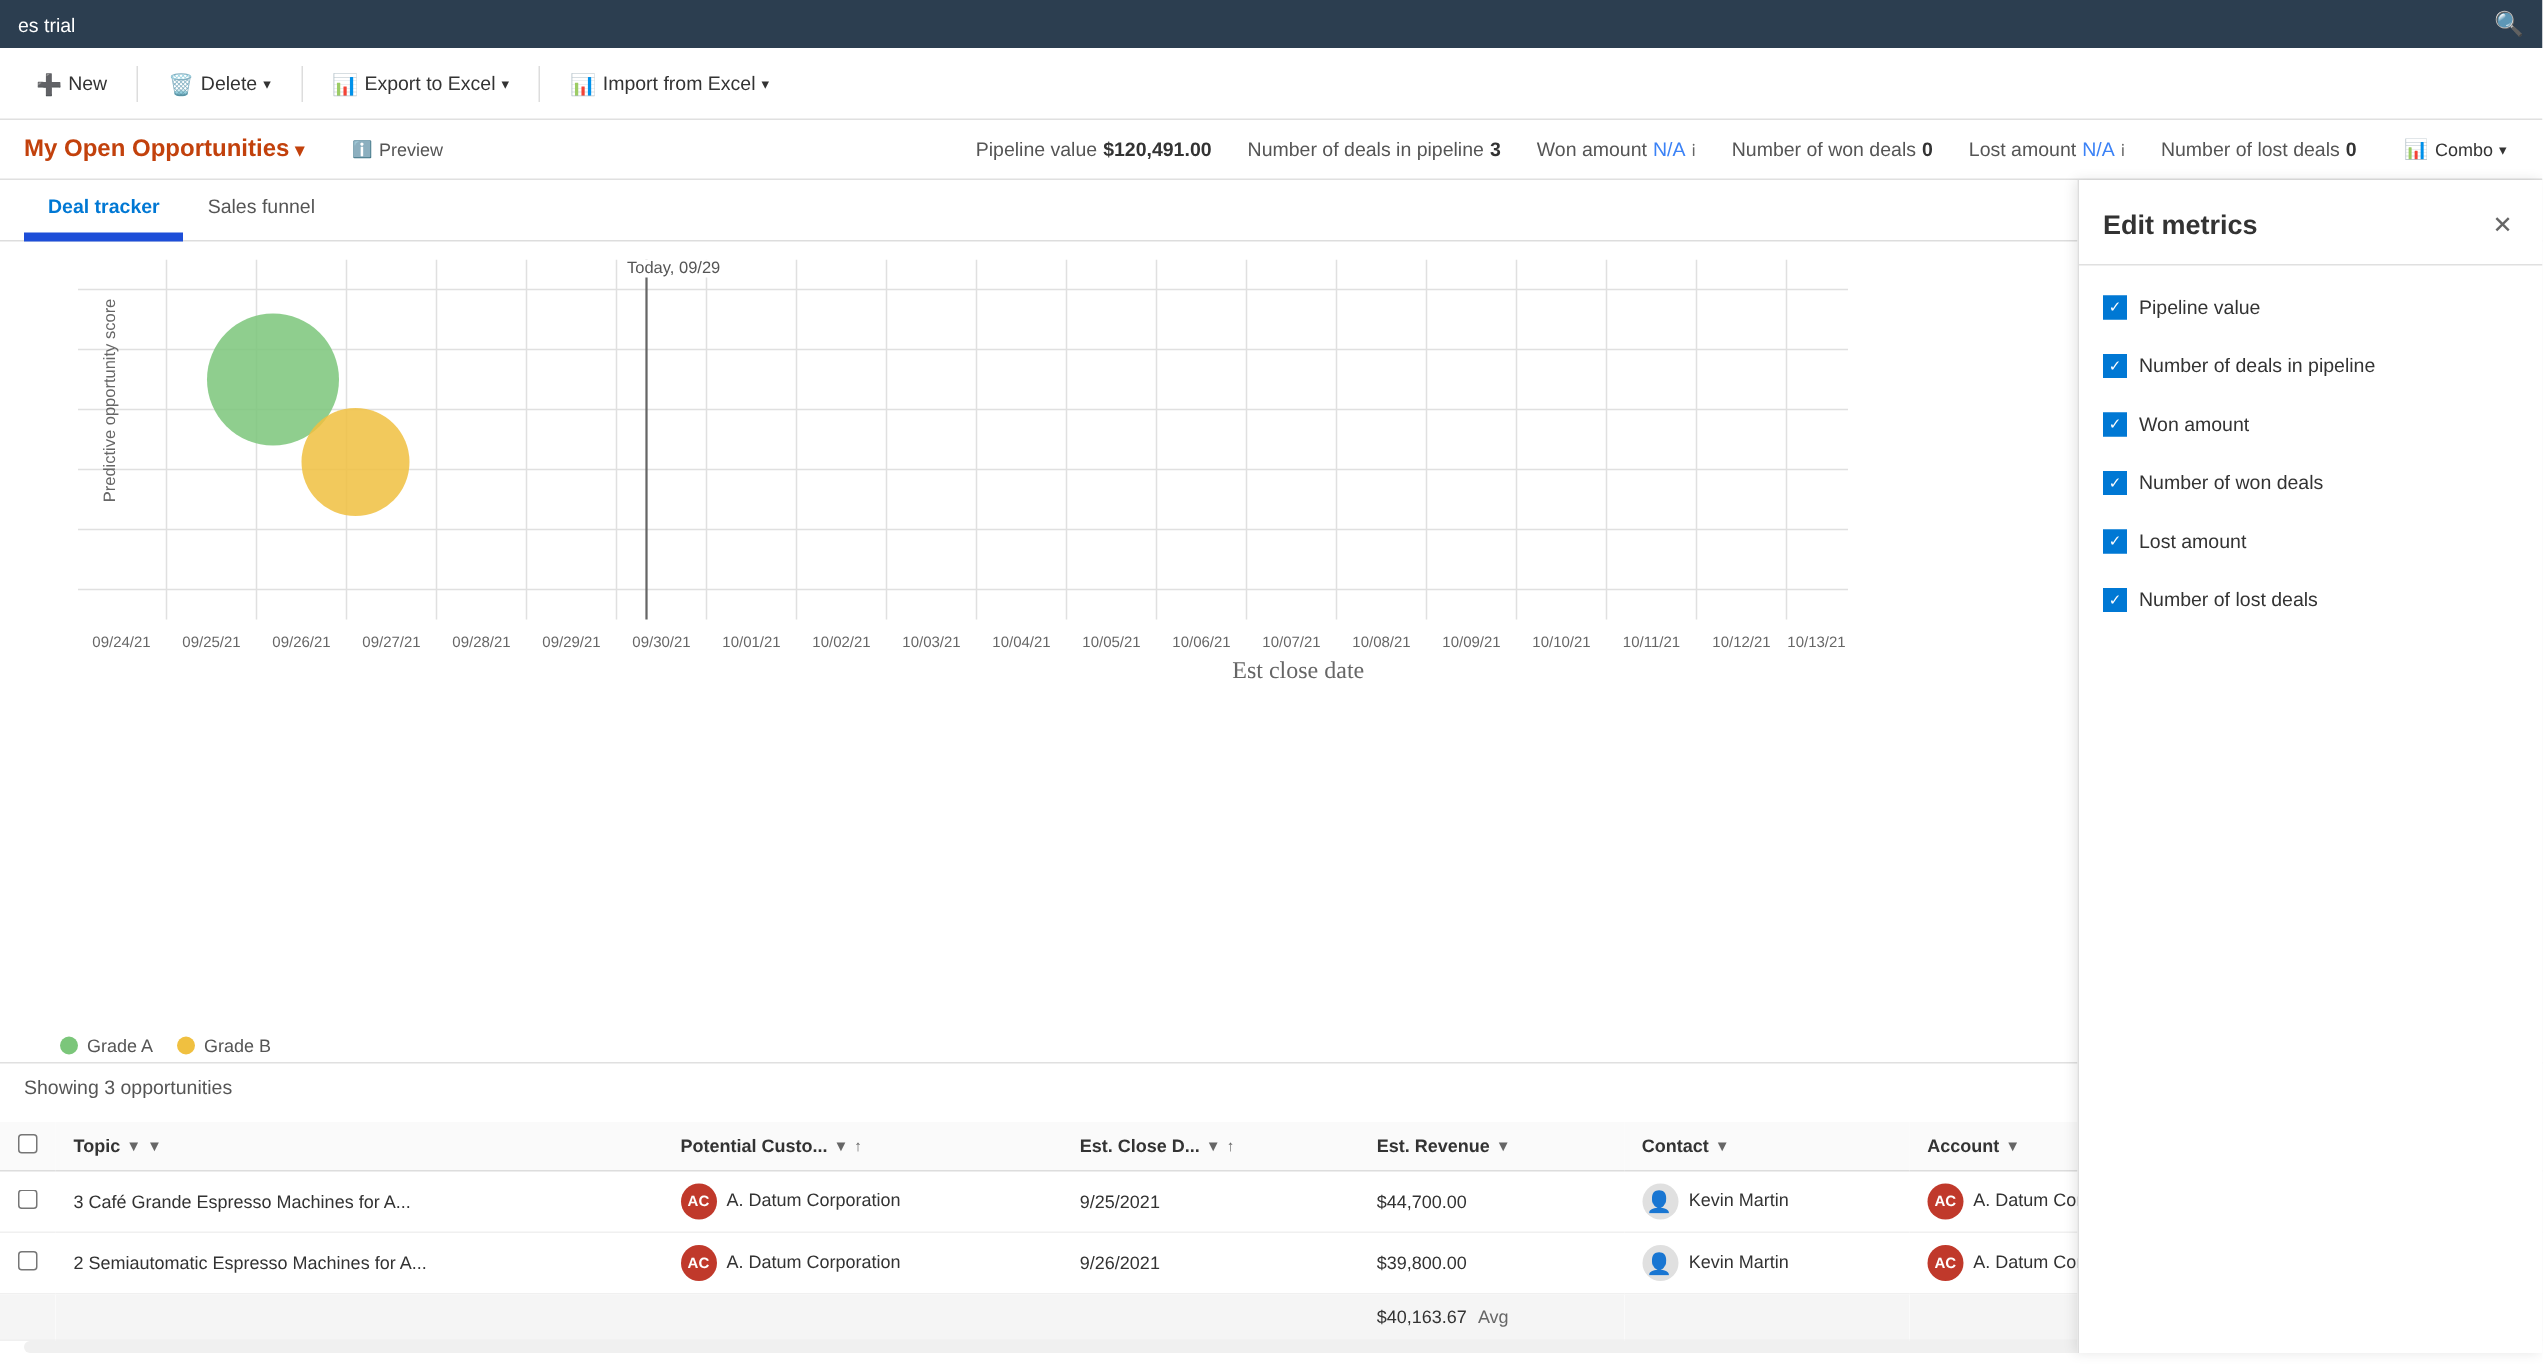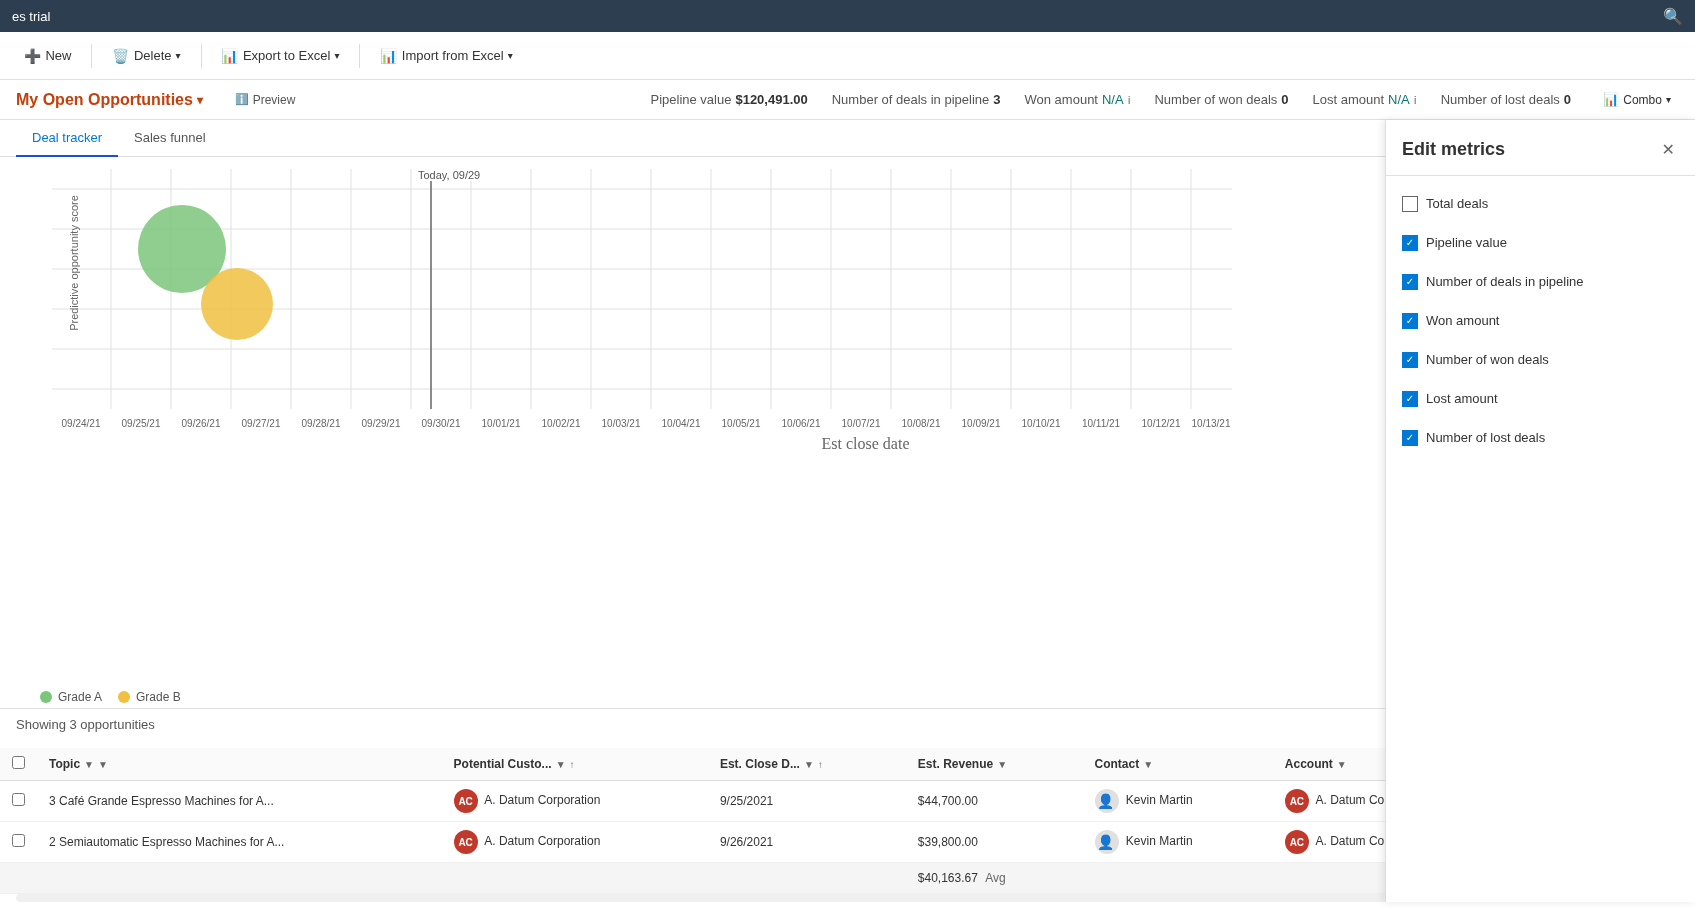--- a/index.html
+++ b/index.html
@@ -49,21 +49,21 @@
     .summary-title {
       font-size: 16px;
       font-weight: 600;
       color: #c2410c;
       display: flex;
       align-items: center;
       gap: 4px;
     }
     .summary-item { display: flex; align-items: center; gap: 4px; color: #555; }
     .summary-value { font-weight: 600; color: #333; }
-    .summary-na { color: #0f766e; }
+    .summary-na { color: #3b82f6; }
     .info-icon { color: #666; font-size: 11px; cursor: pointer; }
 
     
     .main-content {
       display: flex;
       height: calc(910px - 32px - 48px - 48px);
       position: relative;
     }
 
     
@@ -83,22 +83,22 @@
     .tab {
       padding: 10px 16px;
       cursor: pointer;
       font-size: 13px;
       color: #555;
       border-bottom: 2px solid transparent;
       margin-bottom: -1px;
     }
     .tab.active {
       color: #0078d4;
-      border-bottom: 2px solid #1d4ed8;
-      font-weight: 400;
+      border-bottom: 6px solid #1d4ed8;
+      font-weight: 700;
     }
 
     
     .chart-container {
       flex: 1;
       position: relative;
       padding: 12px 16px;
       overflow: hidden;
     }
 
@@ -668,28 +668,20 @@
 
   <div class="edit-metrics-panel">
     <div class="panel-header">
       <span class="panel-title">Edit metrics</span>
       <button class="close-btn">✕</button>
     </div>
 
 
     <div class="metrics-list">
 
-      <div class="metric-item">
-        <div class="metric-checkbox"></div>
-        <span class="metric-label">Total deals</span>
-        <div class="metric-actions">
-          <button class="metric-action-icon" title="Edit">✏️</button>
-          <button class="metric-action-icon" title="Delete">🗑️</button>
-        </div>
-      </div>
 
       <div class="metric-item">
         <div class="metric-checkbox checked">✓</div>
         <span class="metric-label">Pipeline value</span>
         <div class="metric-actions">
           <button class="metric-action-icon">✏️</button>
           <button class="metric-action-icon">🗑️</button>
         </div>
       </div>
 

